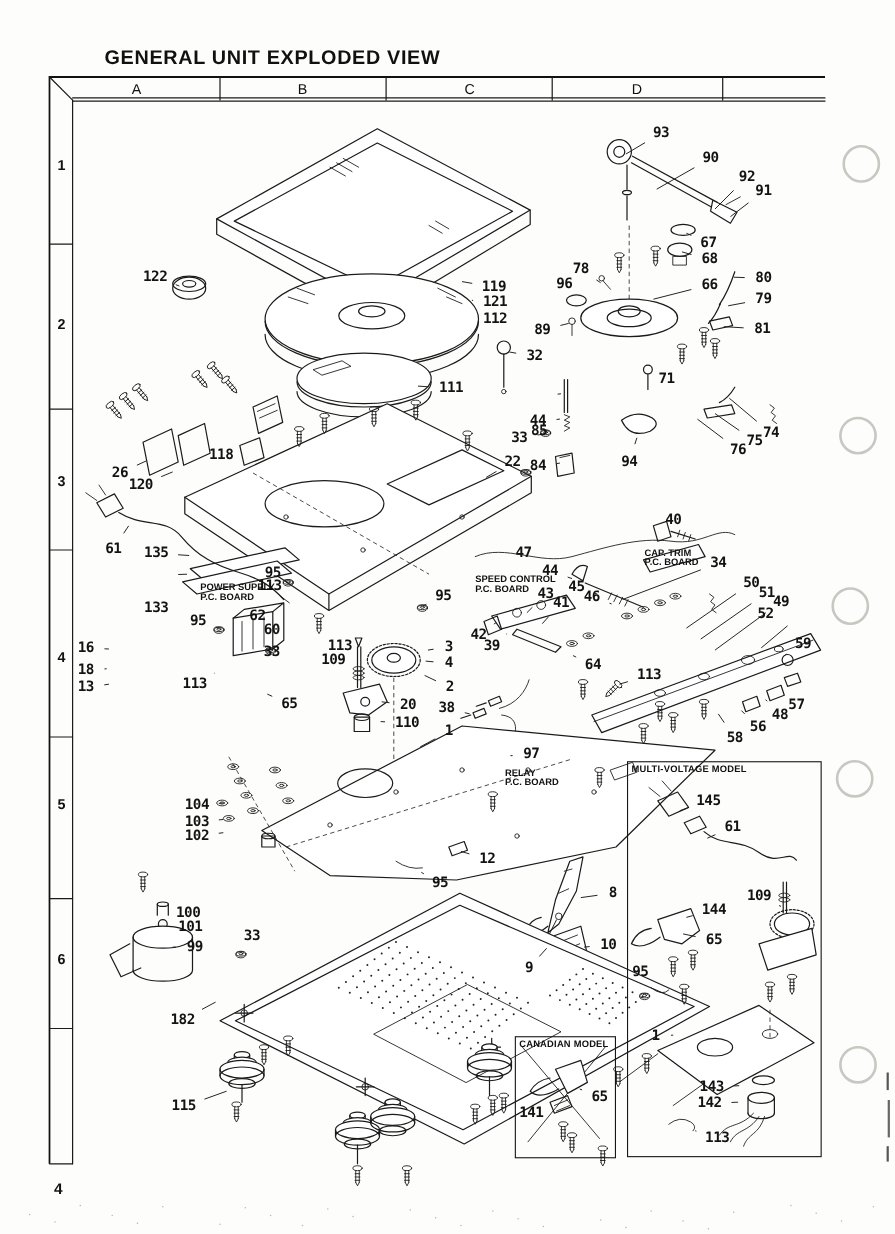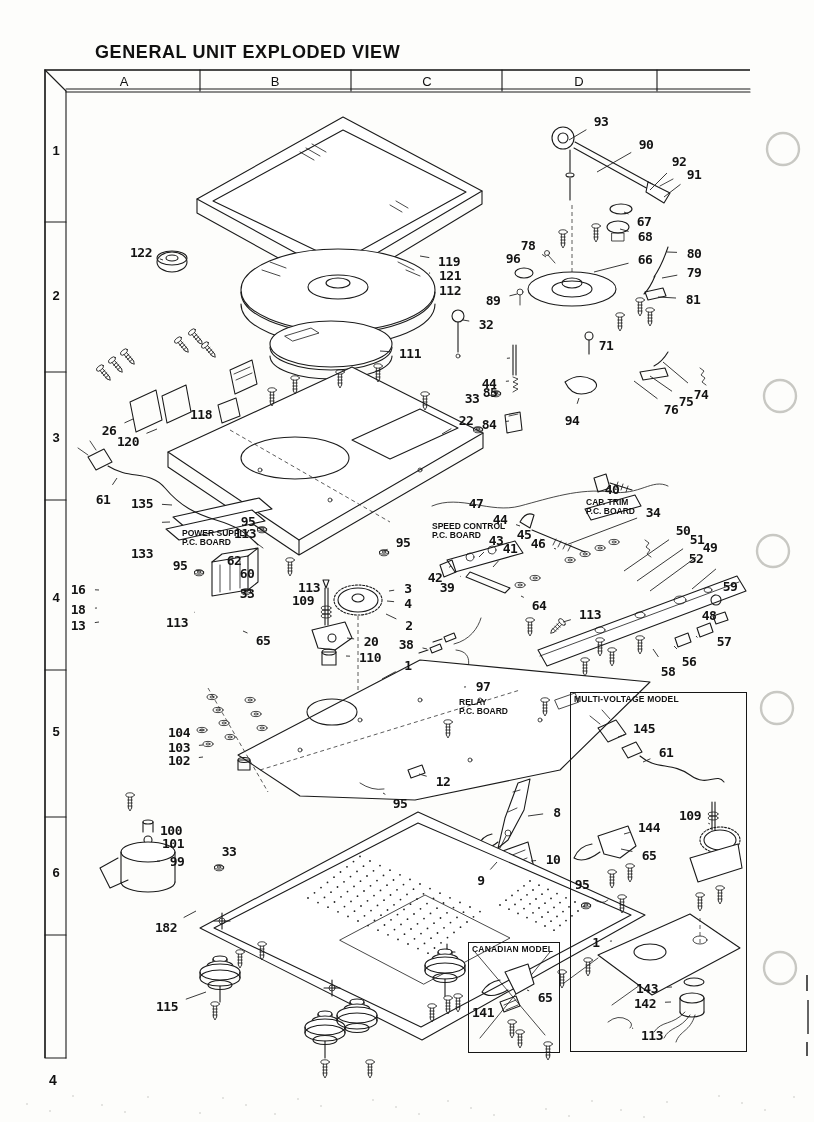--- a/index.html
+++ b/index.html
@@ -769,35 +769,35 @@
       <div class="part-label" style="left: 408px; top: 603px;">4</div>
       <div class="part-label" style="left: 409px; top: 625px;">2</div>
       <div class="part-label" style="left: 371px; top: 641px;">20</div>
       <div class="part-label" style="left: 406px; top: 644px;">38</div>
       <div class="part-label" style="left: 370px; top: 657px;">110</div>
       <div class="part-label" style="left: 408px; top: 665px;">1</div>
       <div class="part-label" style="left: 476px; top: 503px;">47</div>
       <div class="part-label" style="left: 500px; top: 519px;">44</div>
       <div class="part-label" style="left: 524px; top: 534px;">45</div>
       <div class="part-label" style="left: 538px; top: 543px;">46</div>
-      <div class="part-label" style="left: 612px; top: 473px; margin-top: 16px;">40</div>
+      <div class="part-label" style="left: 612px; top: 473px;">40</div>
       <div class="part-label" style="left: 653px; top: 512px;">34</div>
       <div class="part-label" style="left: 496px; top: 540px;">43</div>
       <div class="part-label" style="left: 510px; top: 548px;">41</div>
       <div class="part-label" style="left: 435px; top: 577px;">42</div>
       <div class="part-label" style="left: 447px; top: 587px;">39</div>
       <div class="part-label" style="left: 683px; top: 530px;">50</div>
       <div class="part-label" style="left: 697px; top: 539px;">51</div>
       <div class="part-label" style="left: 710px; top: 547px;">49</div>
       <div class="part-label" style="left: 696px; top: 558px;">52</div>
       <div class="part-label" style="left: 730px; top: 586px;">59</div>
       <div class="part-label" style="left: 539px; top: 605px;">64</div>
       <div class="part-label" style="left: 590px; top: 614px;">113</div>
       <div class="part-label" style="left: 724px; top: 641px;">57</div>
-      <div class="part-label" style="left: 709px; top: 615px;">48</div>
+      <div class="part-label" style="left: 709px; top: 650px;">48</div>
       <div class="part-label" style="left: 689px; top: 661px;">56</div>
       <div class="part-label" style="left: 668px; top: 671px;">58</div>
       <div class="part-label" style="left: 483px; top: 686px;">97</div>
       <div class="part-label" style="left: 443px; top: 781px;">12</div>
       <div class="part-label" style="left: 400px; top: 803px;">95</div>
       <div class="part-label" style="left: 557px; top: 812px;">8</div>
       <div class="part-label" style="left: 553px; top: 859px;">10</div>
       <div class="part-label" style="left: 481px; top: 880px;">9</div>
       <div class="part-label" style="left: 179px; top: 732px;">104</div>
       <div class="part-label" style="left: 179px; top: 747px;">103</div>

